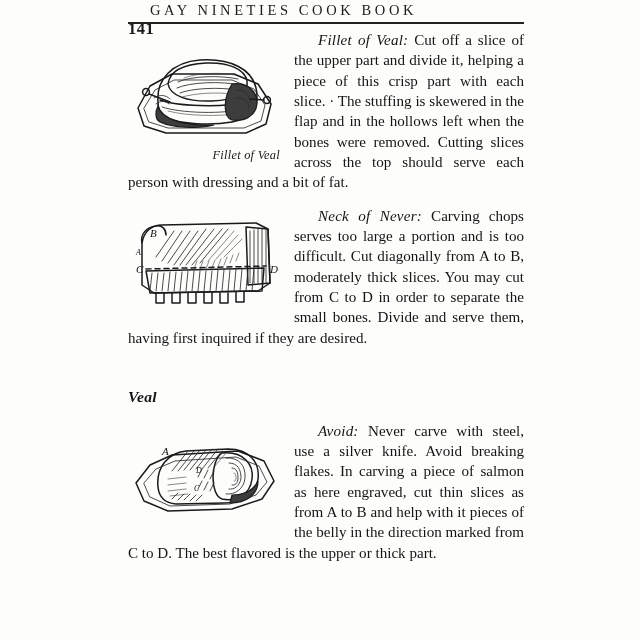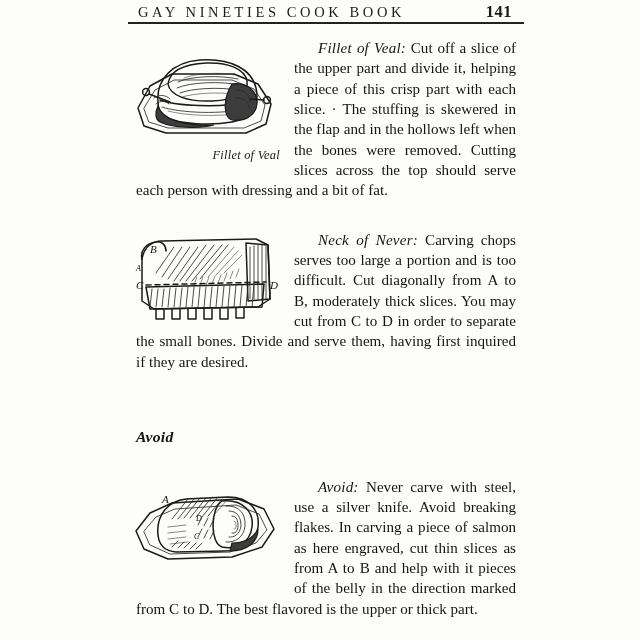--- a/index.html
+++ b/index.html
@@ -19,26 +19,27 @@
     position: relative;
     width: 640px;
     height: 640px;
     background: #fdfdfc;
     box-sizing: border-box;
   }
 
   
   .header {
     position: absolute;
-    left: 116px;
+    left: 128px;
     top: 2px;
     width: 396px;
     display: flex;
     align-items: baseline;
     justify-content: space-between;
+    flex-direction: column;
   }
   .header-title {
     font-size: 14.5px;
     letter-spacing: 3.6px;
     font-weight: 400;
     color: #1b1b1b;
     white-space: nowrap;
     padding-left: 22px;
   }
   .header-folio {
@@ -61,21 +62,21 @@
     position: absolute;
     left: 128px;
     top: 30px;
     width: 396px;
     font-size: 15.1px;
     line-height: 20.35px;
     text-align: justify;
     text-justify: inter-word;
   }
   .content p {
-    margin: 8px;
+    margin: 0;
   }
   .para-indent {
     text-indent: 24px;
   }
   .runin {
     font-style: italic;
     letter-spacing: 0.2px;
   }
   .gap {
     display: block;
@@ -249,21 +250,21 @@
     </div>
 
     <p class="para-indent"><span class="runin">Neck of Never:</span><span> Carving chops serves too large a portion and is too difficult. Cut diagonally from A to B, moderately thick slices. You may cut from C to D in order to separate the small bones. Divide and serve them, having first inquired if they are desired.</span></p>
 
     <span class="gap"></span>
 
 
     <span class="gap"></span>
     <span class="gap"></span>
 
-    <p class="section-head">Avoid</p>
+    <p class="section-head">Veal</p>
 
     <span class="gap"></span>
 
     <div class="figure fig-salmon">
       <svg viewBox="0 0 152 104">
 
         <path class="ink" d="M8 58 L22 40 L44 30 L110 26 L136 36 L146 56 L134 74 L104 84 L40 86 L16 76 Z"></path>
         <path class="ink-thin" d="M16 58 L28 44 L47 36 L108 32 L131 41 L139 57 L128 70 L102 79 L42 81 L22 72 Z"></path>
 
         <path class="ink" d="M30 62 C28 42 40 28 58 26 L100 24 C122 24 132 38 130 54 C128 70 114 78 96 78 L48 79 C36 78 31 72 30 62 Z"></path>

